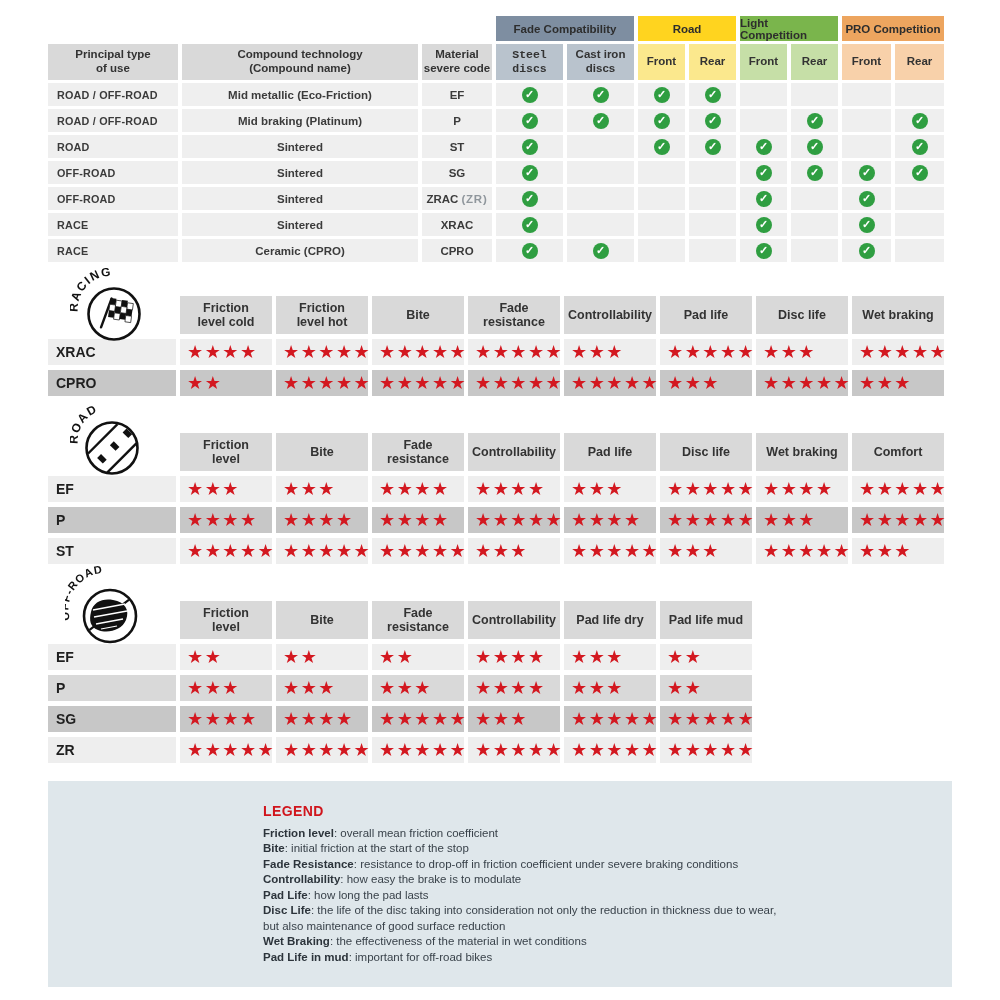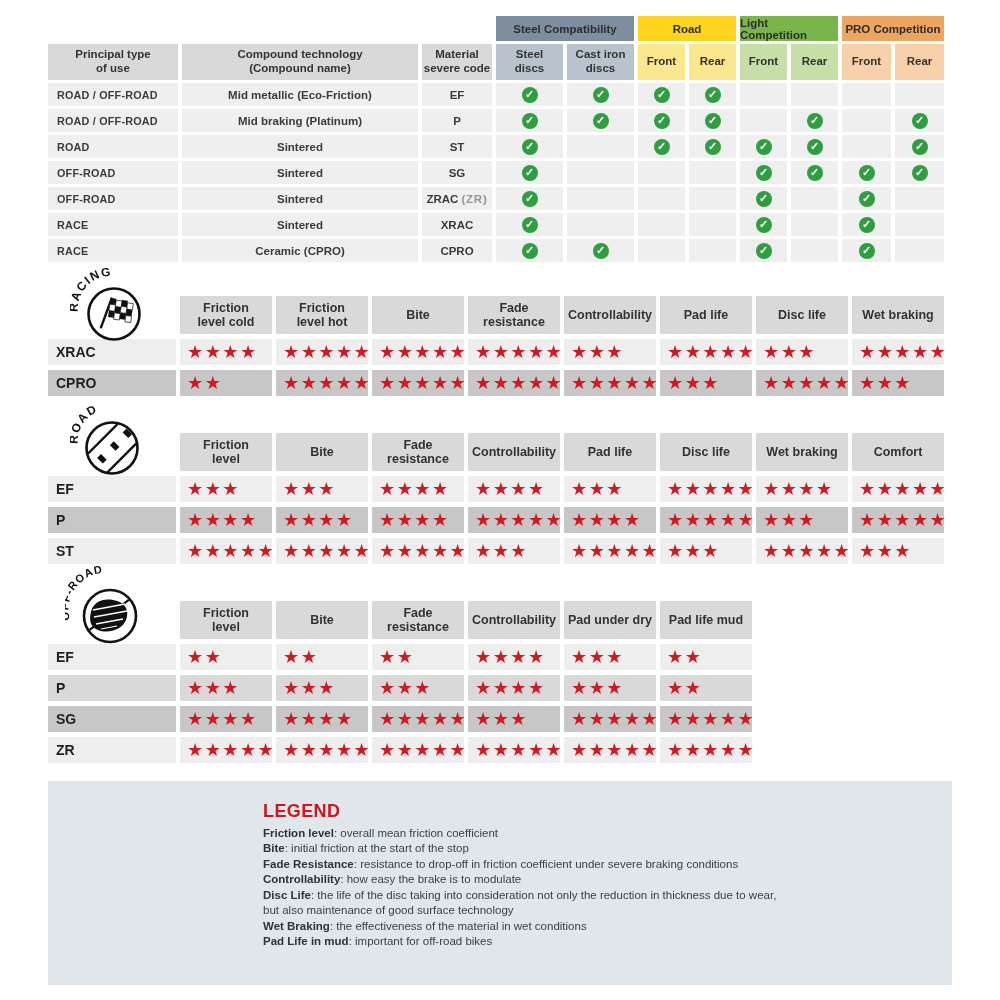--- a/index.html
+++ b/index.html
@@ -70,41 +70,41 @@
   #sec-road    .sec-icon { left: 22px; top: -31px; }
   #sec-offroad .sec-icon { left: 17px; top: -35px; }
 
   
   .legend {
     margin-top: 18px; width: 904px; min-height: 204px;
     background: #dfe7eb; color: #39424a;
     padding: 23px 30px 22px 215px;
     font-size: 11.5px; line-height: 15.5px;
   }
-  .legend-title { font-weight: bold; font-size: 18px; letter-spacing: .4px; margin-bottom: 6px; }
+  .legend-title { font-weight: bold; font-size: 14px; letter-spacing: .4px; margin-bottom: 6px; }
   .legend-line b { color: #2c343b; }
 </style>
 </head>
 <body>
 
 <div class="page">
 
   <div class="compat-grid" id="compat">
       <div class="spacer3"></div>
-      <div class="group-hdr" style="background: rgb(126, 142, 161);">Steel Compatibility</div>
+      <div class="group-hdr" style="background: rgb(126, 142, 161);">Fade Compatibility</div>
       <div class="group-hdr" style="background: rgb(255, 212, 31);">Road</div>
       <div class="group-hdr" style="background: rgb(122, 181, 76);">Light Competition</div>
       <div class="group-hdr" style="background: rgb(237, 165, 95);">PRO Competition</div>
       <div class="col-hdr">Principal type
 of use</div>
       <div class="col-hdr">Compound technology
 (Compound name)</div>
       <div class="col-hdr">Material
 severe code</div>
-      <div class="sub-hdr" style="background: rgb(185, 195, 205);">Steel
+      <div class="sub-hdr" style="background: rgb(185, 195, 205); font-family: Liberation Mono, monospace;">Steel
 discs</div>
       <div class="sub-hdr" style="background: rgb(185, 195, 205);">Cast iron
 discs</div>
       <div class="sub-hdr" style="background: rgb(251, 232, 141);">Front</div>
       <div class="sub-hdr" style="background: rgb(251, 232, 141);">Rear</div>
       <div class="sub-hdr" style="background: rgb(198, 223, 167);">Front</div>
       <div class="sub-hdr" style="background: rgb(198, 223, 167);">Rear</div>
       <div class="sub-hdr" style="background: rgb(248, 209, 170);">Front</div>
       <div class="sub-hdr" style="background: rgb(248, 209, 170);">Rear</div>
       <div class="cell use">ROAD / OFF-ROAD</div>
@@ -482,21 +482,21 @@
       </g>
     </svg>
     <div class="rating-grid cols6" id="grid-offroad">
         <div class="corner"></div>
         <div class="rate-hdr">Friction
 level</div>
         <div class="rate-hdr">Bite</div>
         <div class="rate-hdr">Fade
 resistance</div>
         <div class="rate-hdr">Controllability</div>
-        <div class="rate-hdr">Pad under dry</div>
+        <div class="rate-hdr">Pad life dry</div>
         <div class="rate-hdr">Pad life mud</div>
         <div class="rate-label shade-light">EF</div>
         <div class="rate-cell shade-light">
           <span class="stars" style="color: rgb(211, 24, 32);">★★</span>
         </div>
         <div class="rate-cell shade-light">
           <span class="stars" style="color: rgb(211, 24, 32);">★★</span>
         </div>
         <div class="rate-cell shade-light">
           <span class="stars" style="color: rgb(211, 24, 32);">★★</span>
@@ -570,20 +570,21 @@
       </div>
   </section>
 
   <div class="legend">
     <div class="legend-title" style="color: rgb(208, 21, 28);">LEGEND</div>
     <div id="legend-items">
         <div class="legend-line"><b>Friction level</b>: overall mean friction coefficient</div>
         <div class="legend-line"><b>Bite</b>: initial friction at the start of the stop</div>
         <div class="legend-line"><b>Fade Resistance</b>: resistance to drop-off in friction coefficient under severe braking conditions</div>
         <div class="legend-line"><b>Controllability</b>: how easy the brake is to modulate</div>
+        <div class="legend-line"><b>Pad Life</b>: how long the pad lasts</div>
         <div class="legend-line"><b>Disc Life</b>: the life of the disc taking into consideration not only the reduction in thickness due to wear,</div>
-        <div class="legend-line">but also maintenance of good surface technology</div>
+        <div class="legend-line">but also maintenance of good surface reduction</div>
         <div class="legend-line"><b>Wet Braking</b>: the effectiveness of the material in wet conditions</div>
         <div class="legend-line"><b>Pad Life in mud</b>: important for off-road bikes</div>
       </div>
   </div>
 
 </div>
 
 </body></html>

